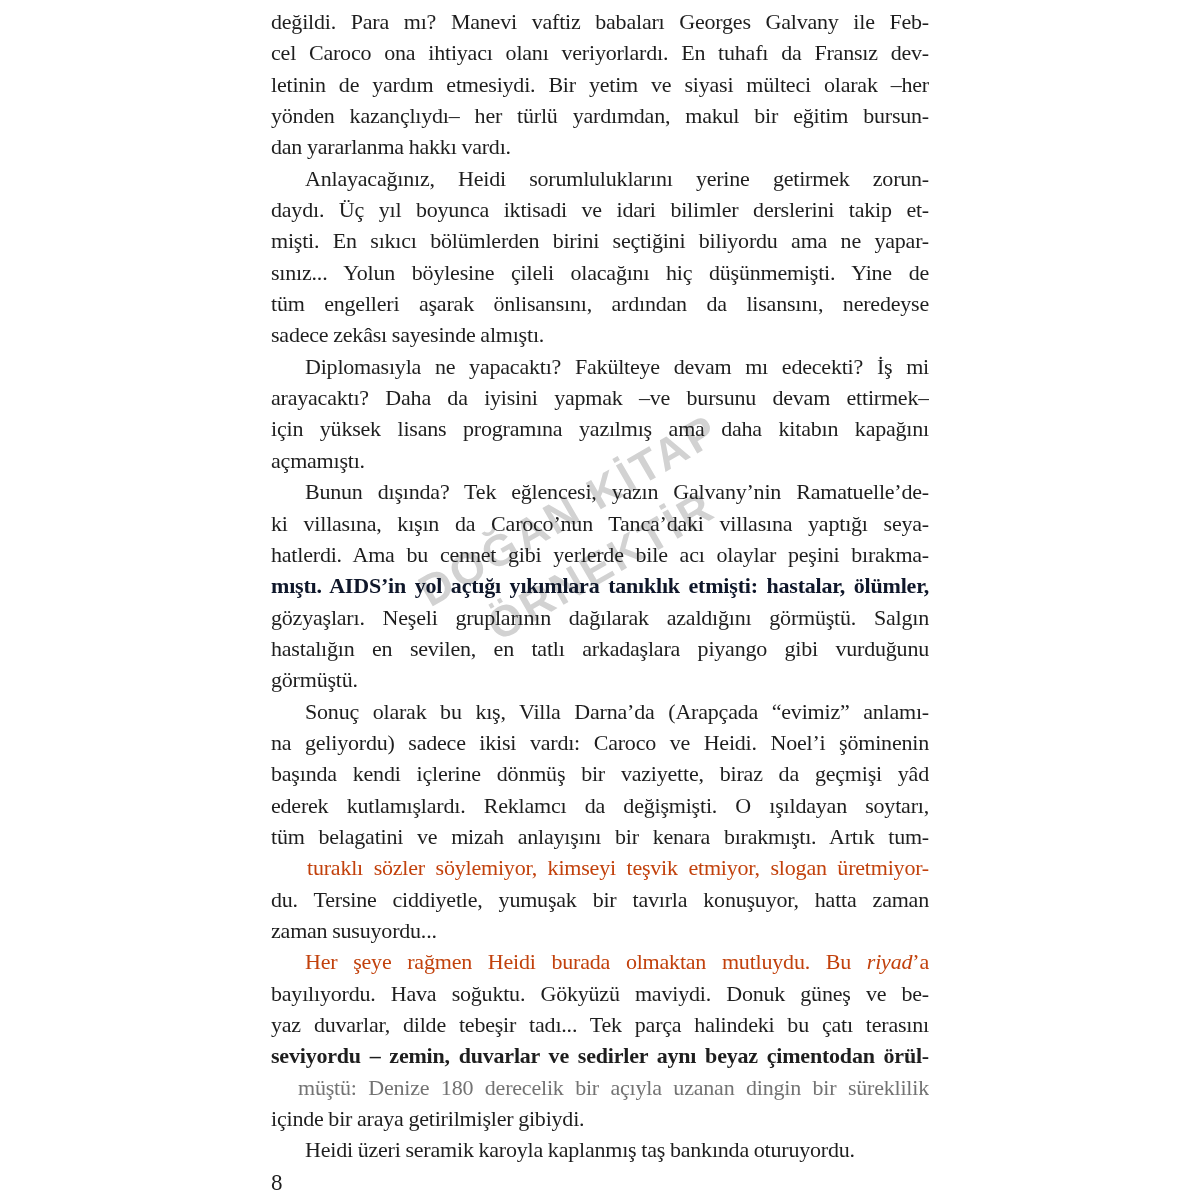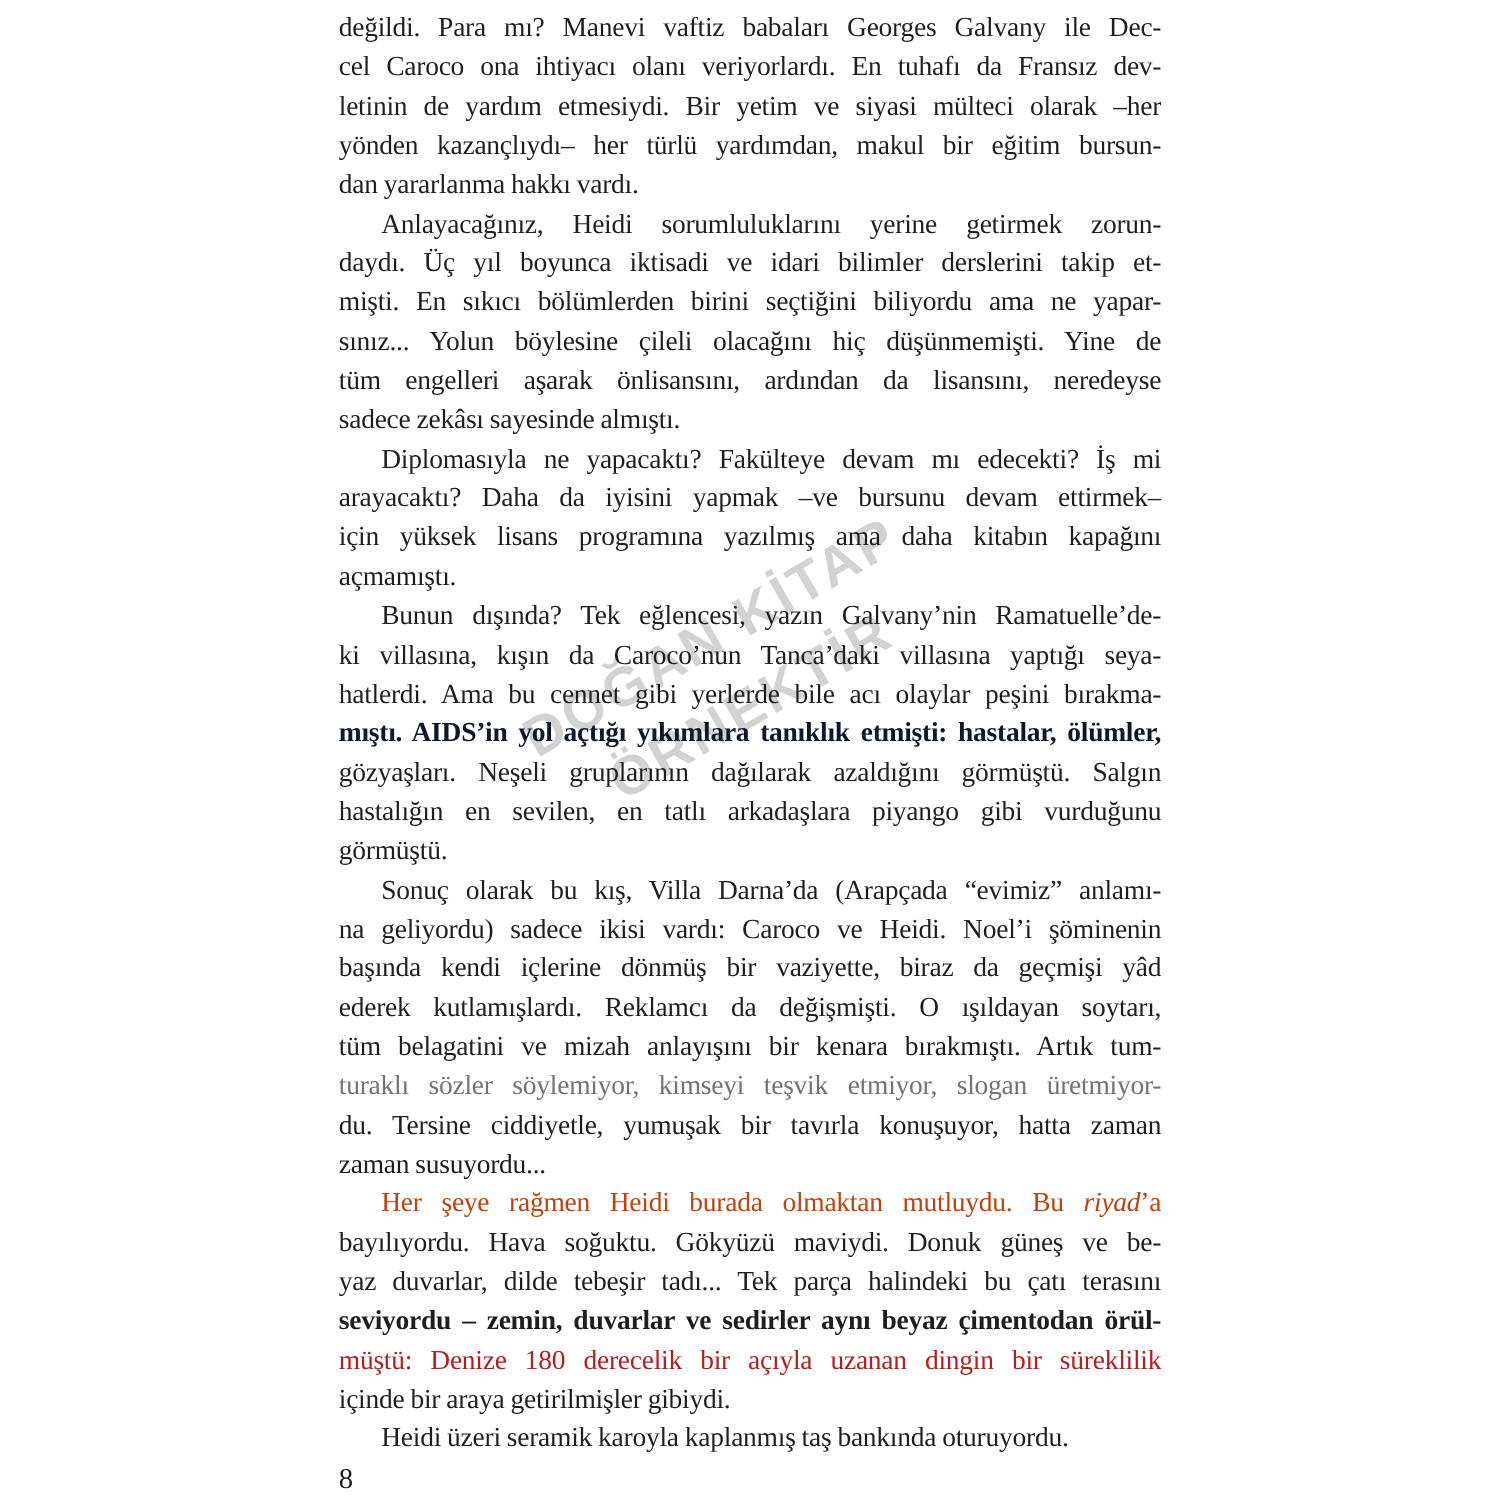--- a/index.html
+++ b/index.html
@@ -77,21 +77,21 @@
 </style>
 </head>
 <body>
 
 <div class="page" style="background: rgb(255, 255, 255);">
   <div class="watermark" style="color: rgb(210, 210, 210);">
     <div>DOĞAN KİTAP</div>
     <div>ÖRNEKTİR</div>
   </div>
   <div class="page-text">
-      <div class="line" style="color: rgb(30, 30, 30);">değildi. Para mı? Manevi vaftiz babaları Georges Galvany ile Dec-</div>
+      <div class="line" style="color: rgb(30, 30, 30);">değildi. Para mı? Manevi vaftiz babaları Georges Galvany ile Feb-</div>
       <div class="line" style="color: rgb(30, 30, 30);">cel Caroco ona ihtiyacı olanı veriyorlardı. En tuhafı da Fransız dev-</div>
       <div class="line" style="color: rgb(30, 30, 30);">letinin de yardım etmesiydi. Bir yetim ve siyasi mülteci olarak –her</div>
       <div class="line" style="color: rgb(30, 30, 30);">yönden kazançlıydı– her türlü yardımdan, makul bir eğitim bursun-</div>
       <div class="line last" style="color: rgb(30, 30, 30);">dan yararlanma hakkı vardı.</div>
       <div class="line indent" style="color: rgb(30, 30, 30);">Anlayacağınız, Heidi sorumluluklarını yerine getirmek zorun-</div>
       <div class="line" style="color: rgb(30, 30, 30);">daydı. Üç yıl boyunca iktisadi ve idari bilimler derslerini takip et-</div>
       <div class="line" style="color: rgb(30, 30, 30);">mişti. En sıkıcı bölümlerden birini seçtiğini biliyordu ama ne yapar-</div>
       <div class="line" style="color: rgb(30, 30, 30); font-family: Liberation Serif, serif;">sınız... Yolun böylesine çileli olacağını hiç düşünmemişti. Yine de</div>
       <div class="line" style="color: rgb(30, 30, 30);">tüm engelleri aşarak önlisansını, ardından da lisansını, neredeyse</div>
       <div class="line last" style="color: rgb(30, 30, 30);">sadece zekâsı sayesinde almıştı.</div>
@@ -104,25 +104,25 @@
       <div class="line" style="color: rgb(30, 30, 30);">hatlerdi. Ama bu cennet gibi yerlerde bile acı olaylar peşini bırakma-</div>
       <div class="line" style="color: #0f172a; font-weight: bold;">mıştı. AIDS’in yol açtığı yıkımlara tanıklık etmişti: hastalar, ölümler,</div>
       <div class="line" style="color: rgb(30, 30, 30);">gözyaşları. Neşeli gruplarının dağılarak azaldığını görmüştü. Salgın</div>
       <div class="line" style="color: rgb(30, 30, 30);">hastalığın en sevilen, en tatlı arkadaşlara piyango gibi vurduğunu</div>
       <div class="line last" style="color: rgb(30, 30, 30);">görmüştü.</div>
       <div class="line indent" style="color: rgb(30, 30, 30);">Sonuç olarak bu kış, Villa Darna’da (Arapçada “evimiz” anlamı-</div>
       <div class="line" style="color: rgb(30, 30, 30);">na geliyordu) sadece ikisi vardı: Caroco ve Heidi. Noel’i şöminenin</div>
       <div class="line" style="color: rgb(30, 30, 30);">başında kendi içlerine dönmüş bir vaziyette, biraz da geçmişi yâd</div>
       <div class="line" style="color: rgb(30, 30, 30);">ederek kutlamışlardı. Reklamcı da değişmişti. O ışıldayan soytarı,</div>
       <div class="line" style="color: rgb(30, 30, 30);">tüm belagatini ve mizah anlayışını bir kenara bırakmıştı. Artık tum-</div>
-      <div class="line" style="color: #737373;">turaklı sözler söylemiyor, kimseyi teşvik etmiyor, slogan üretmiyor-</div>
+      <div class="line" style="color: #c2410c; margin-left: 36px;">turaklı sözler söylemiyor, kimseyi teşvik etmiyor, slogan üretmiyor-</div>
       <div class="line" style="color: rgb(30, 30, 30);">du. Tersine ciddiyetle, yumuşak bir tavırla konuşuyor, hatta zaman</div>
       <div class="line last" style="color: rgb(30, 30, 30);">zaman susuyordu...</div>
       <div class="line indent" style="color: #c2410c;">Her şeye rağmen Heidi burada olmaktan mutluydu. Bu <em>riyad</em>’a</div>
       <div class="line" style="color: rgb(30, 30, 30);">bayılıyordu. Hava soğuktu. Gökyüzü maviydi. Donuk güneş ve be-</div>
       <div class="line" style="color: rgb(30, 30, 30);">yaz duvarlar, dilde tebeşir tadı... Tek parça halindeki bu çatı terasını</div>
       <div class="line" style="color: rgb(30, 30, 30); font-weight: bold;">seviyordu – zemin, duvarlar ve sedirler aynı beyaz çimentodan örül-</div>
-      <div class="line" style="color: #b91c1c;">müştü: Denize 180 derecelik bir açıyla uzanan dingin bir süreklilik</div>
+      <div class="line" style="color: #737373; margin-left: 27px;">müştü: Denize 180 derecelik bir açıyla uzanan dingin bir süreklilik</div>
       <div class="line last" style="color: rgb(30, 30, 30);">içinde bir araya getirilmişler gibiydi.</div>
       <div class="line indent last" style="color: rgb(30, 30, 30);">Heidi üzeri seramik karoyla kaplanmış taş bankında oturuyordu.</div>
     </div>
   <div class="pagenum" style="color: rgb(30, 30, 30);">8</div>
 </div>
 
 </body></html>

